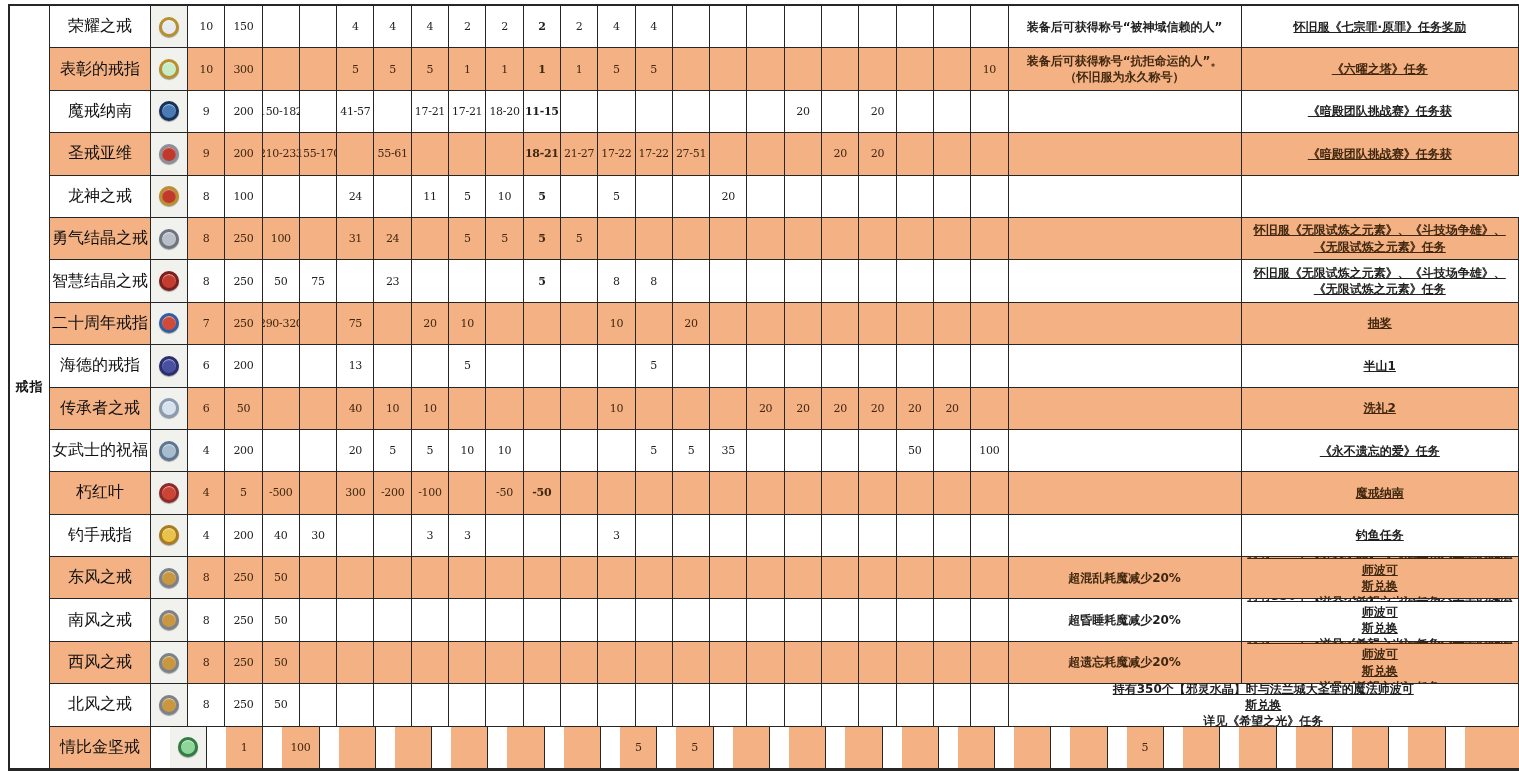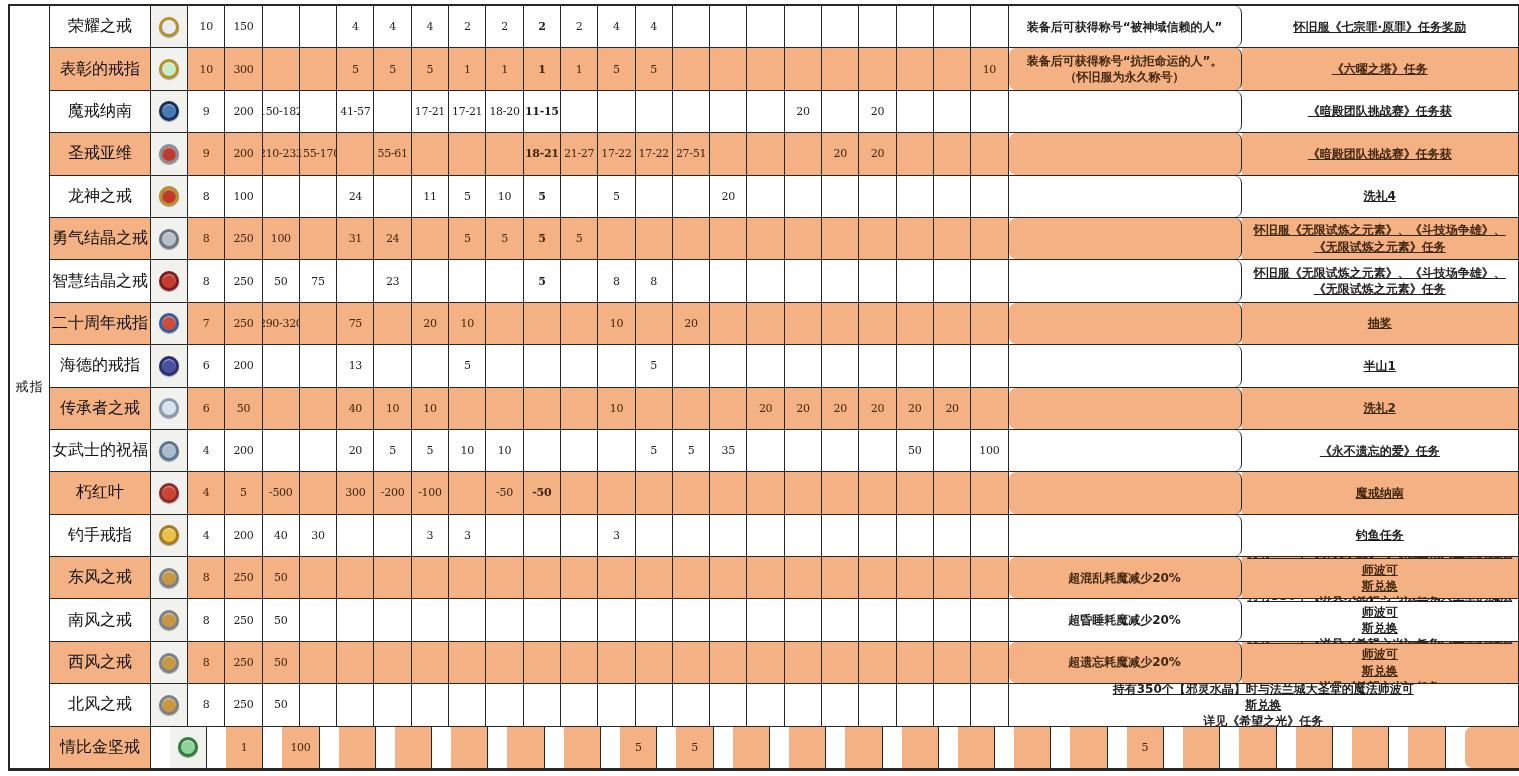--- a/index.html
+++ b/index.html
@@ -18,37 +18,37 @@
     display:flex;
     border-top:2px solid var(--grid);
     border-left:2px solid var(--grid);
     border-bottom:3px solid var(--grid);
     box-sizing:border-box;
     background:#fff;
   }
   .spine{
     width:40px;flex:0 0 40px;display:flex;align-items:center;justify-content:center;
     border-right:1px solid var(--grid);box-sizing:border-box;
-    font-weight:normal;font-size:13px;color:#111;letter-spacing:1px;
+    font-weight:bold;font-size:13px;color:#111;letter-spacing:1px;
   }
   .rows{flex:1;display:flex;flex-direction:column;min-width:0;}
   .row{flex:1;display:flex;border-bottom:1px solid var(--grid);box-sizing:border-box;min-height:0;}
   .row:last-child{border-bottom:none;gap:19px;}
   .row .cell{
     border-right:1px solid var(--grid);box-sizing:border-box;
     display:flex;align-items:center;justify-content:center;
     overflow:hidden;color:var(--text-dark);
     background:var(--row-white);
   }
   .row.alt .cell{background:var(--row-orange);color:var(--text-brown);}
   .c-name{flex:0 0 101px;font-weight:normal;font-size:16px;color:#111 !important;}
   .c-icon{flex:0 0 37px;background:var(--icon-bg) !important;}
   .c-num{flex:0 0 37.3px;font-family:"DejaVu Serif","Liberation Serif",serif;font-size:11px;letter-spacing:-0.3px;white-space:nowrap;}
   .c-num.em{font-weight:bold;}
-  .c-effect{flex:0 0 233px;font-weight:bold;font-size:12px;text-align:center;white-space:pre-line;line-height:1.35;padding:0 4px;border-radius:7px;}
+  .c-effect{flex:0 0 233px;font-weight:bold;font-size:12px;text-align:center;white-space:pre-line;line-height:1.35;padding:0 4px;}
   .c-source{flex:1;font-weight:bold;font-size:12px;text-align:center;white-space:pre-line;line-height:1.35;padding:0 4px;border-right:none;text-decoration:underline;}
   .ring{
     width:14px;height:14px;border-radius:50%;
     border:3px solid #999;background:#ddd;
     box-shadow:inset 0 1px 1px rgba(255,255,255,.6), 0 1px 1px rgba(0,0,0,.35);
     display:inline-block;
   }
 </style>
 </head>
 <body>
@@ -201,21 +201,20 @@
           <div class="cell c-num"></div>
           <div class="cell c-num">20</div>
           <div class="cell c-num"></div>
           <div class="cell c-num"></div>
           <div class="cell c-num"></div>
           <div class="cell c-num"></div>
           <div class="cell c-num"></div>
           <div class="cell c-num"></div>
           <div class="cell c-num"></div>
           <div class="cell c-effect"></div>
-          <div class="cell c-source">洗礼4</div>
         </div>
         <div class="row alt">
           <div class="cell c-name">勇气结晶之戒</div>
           <div class="cell c-icon">
             <span class="ring" style="border-color: rgb(110, 117, 127); background: rgb(185, 191, 201);"></span>
           </div>
           <div class="cell c-num">8</div>
           <div class="cell c-num">250</div>
           <div class="cell c-num">100</div>
           <div class="cell c-num"></div>

